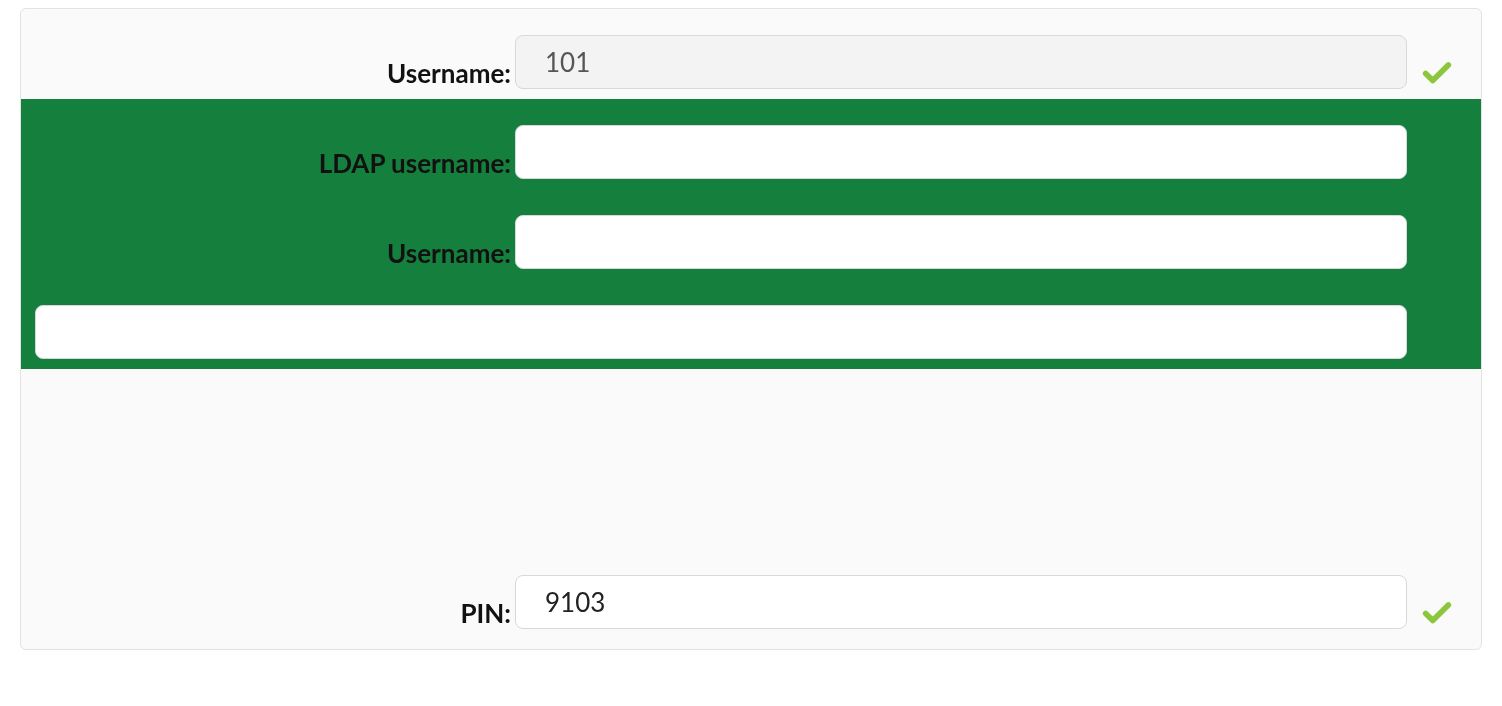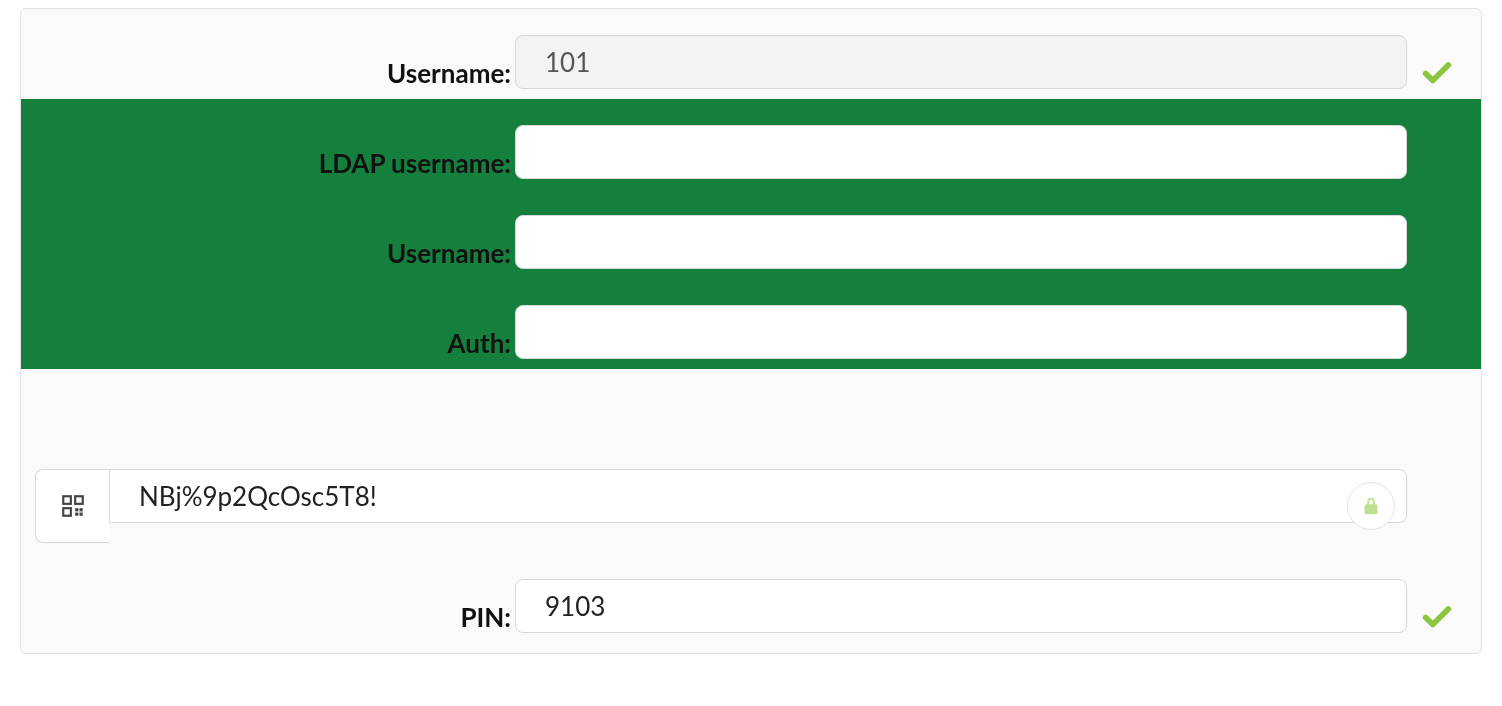--- a/index.html
+++ b/index.html
@@ -141,57 +141,31 @@
 
     <div class="row alt">
       <div class="label">Username:</div>
       <div class="control">
         <input class="input" type="text" value="" style="">
       </div>
       <div class="status"></div>
     </div>
 
     <div class="row alt">
-      <div class="label">Auth:</div>
       <div class="control">
         <input class="input" type="text" value="" style="">
       </div>
       <div class="status"></div>
     </div>
 
     <div class="row">
       <div class="status"></div>
     </div>
 
     <div class="row">
-      <div class="control">
-        <div class="input-group">
-          <span class="addon">
-            <span>
-              <svg width="26" height="26" viewBox="0 0 24 24" fill="none" stroke="#444" stroke-width="2">
-                <rect x="3" y="3" width="7" height="7"></rect>
-                <rect x="14" y="3" width="7" height="7"></rect>
-                <rect x="3" y="14" width="7" height="7"></rect>
-                <rect x="14" y="14" width="3" height="3" fill="#444" stroke="none"></rect>
-                <rect x="18" y="14" width="3" height="3" fill="#444" stroke="none"></rect>
-                <rect x="14" y="18" width="3" height="3" fill="#444" stroke="none"></rect>
-                <rect x="18" y="18" width="3" height="3" fill="#444" stroke="none"></rect>
-              </svg>
-            </span>
-          </span>
-          <input class="input" type="text" style="padding-right: 70px;" value="NBj%9p2QcOsc5T8!">
-        </div>
-        <span class="lock-btn">
-          <span>
-            <svg width="22" height="22" viewBox="0 0 24 24" fill="#bde08f">
-              <path d="M17 10h-1V7a4 4 0 0 0-8 0v3H7a2 2 0 0 0-2 2v7a2 2 0 0 0 2 2h10a2 2 0 0 0 2-2v-7a2 2 0 0 0-2-2zm-7-3a2 2 0 1 1 4 0v3h-4V7z"></path>
-            </svg>
-          </span>
-        </span>
-      </div>
       <div class="status"></div>
     </div>
 
     <div class="row">
       <div class="label">PIN:</div>
       <div class="control">
         <input class="input" type="text" value="9103" style="">
       </div>
       <div class="status">
         <span>

